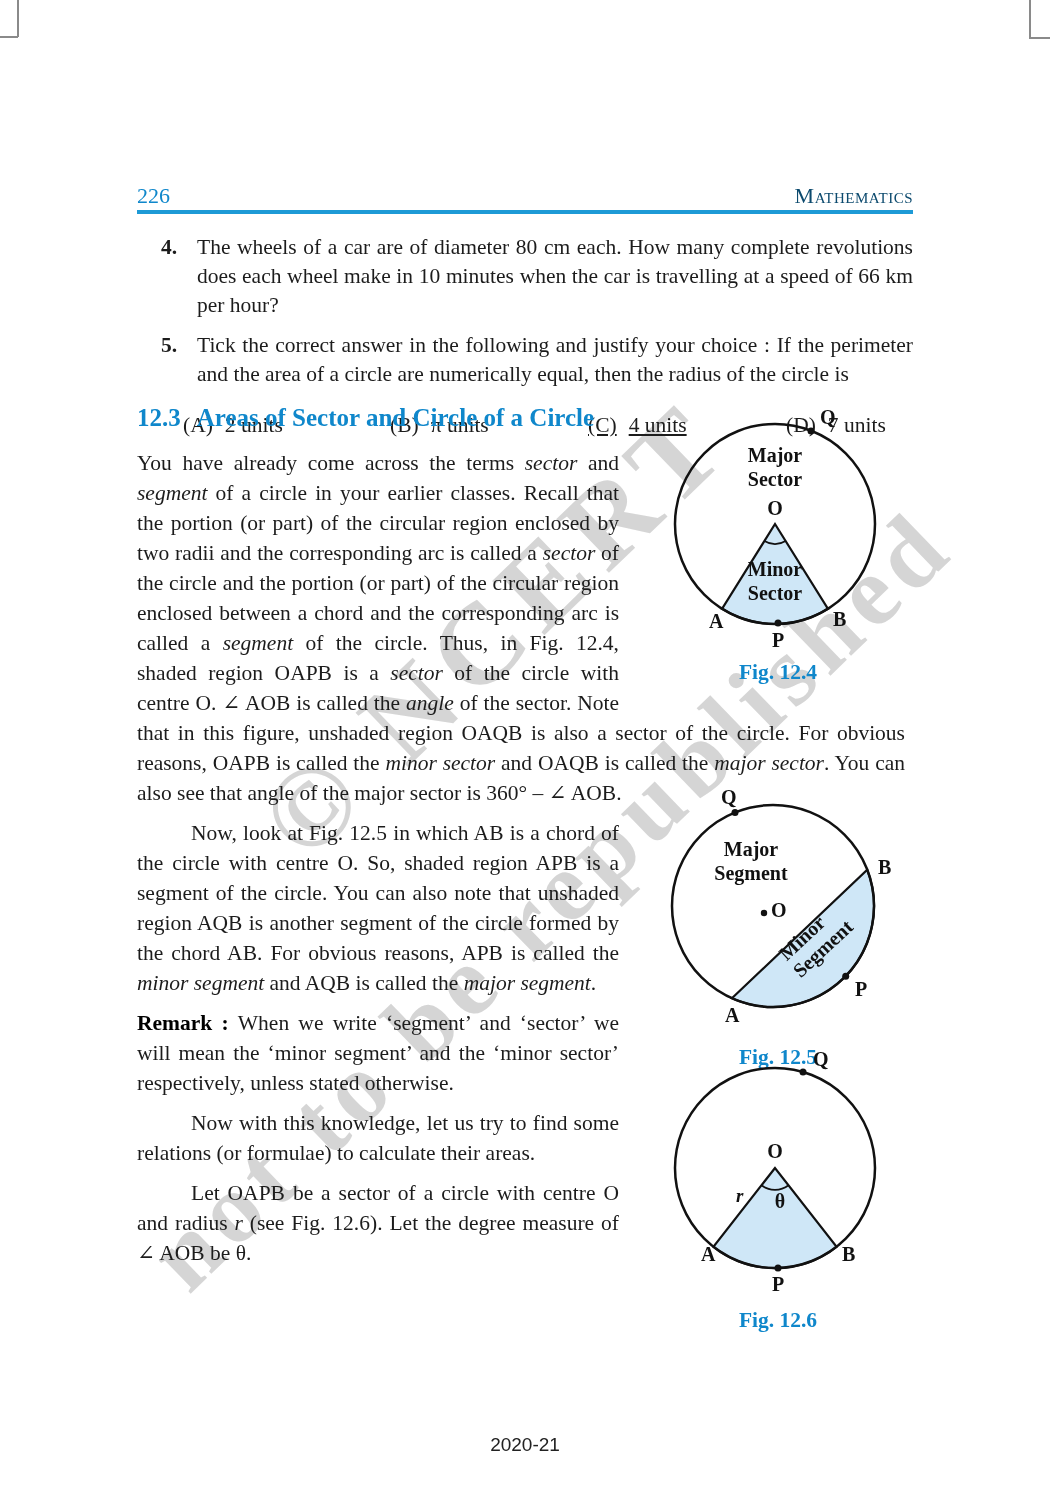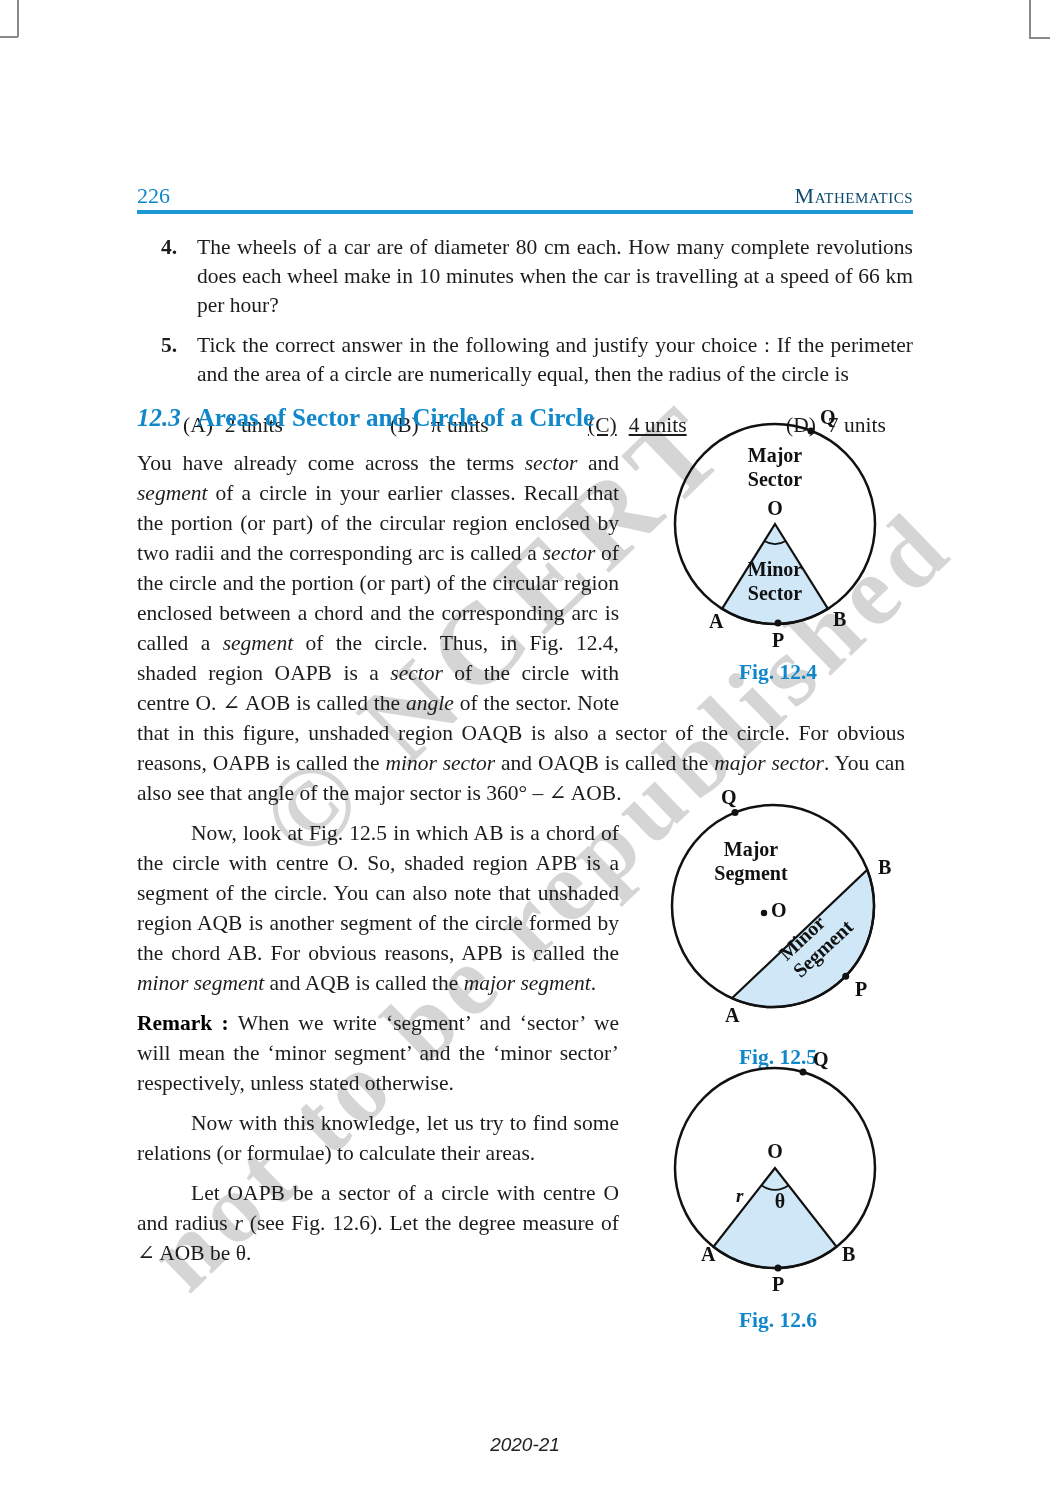--- a/index.html
+++ b/index.html
@@ -34,39 +34,39 @@
   .q-item{position:relative;padding-left:60px;font-size:21.5px;line-height:29px;
     text-align:justify;margin-bottom:11px;}
   .q-num{position:absolute;left:24px;top:0;font-weight:bold;}
   .opts{position:relative;height:32px;margin-top:24px;}
   .opt{position:absolute;top:0;font-size:21.5px;}
   .opt .olabel{margin-right:12px;}
   .opt-a{left:46px;} .opt-b{left:253px;} .opt-c{left:451px;text-decoration:underline;} .opt-d{left:649px;}
   
   .content{position:absolute;left:137px;top:402px;width:776px;z-index:2;}
   h2.sect{font-size:25px;line-height:32px;color:#0f87cb;font-weight:bold;margin:0 0 14px 0;}
-  h2.sect .sect-num{margin-right:16px;font-style:italic;}
+  h2.sect .sect-num{margin-right:16px;}
   .content p{font-size:21.5px;line-height:30px;text-align:justify;margin:0 8px 10px 0;}
   .indent{text-indent:54px;}
   .it{font-style:italic;}
   .accent{color:#000000;font-weight:bold;}
   .sup{vertical-align:super;font-size:0.7em;line-height:0;}
   
   figure.fig{float:right;width:270px;margin:0 0 8px 24px;padding:0;}
   figure.f124{margin-top:-46px;}
   figure.f125{margin-top:-34px;}
   figure.f126{margin-top:-58px;}
   .figcap{width:270px;text-align:center;color:#0f87cb;font-weight:bold;
     font-size:21.5px;margin-top:2px;}
   svg text{font-family:"Liberation Serif","DejaVu Serif",serif;font-weight:bold;
     font-size:20px;fill:#111;}
   svg text.rlab{font-style:italic;font-weight:bold;font-size:19px;}
   
   .footer{position:absolute;left:0;right:0;top:1434px;text-align:center;
-    font-family:"Liberation Sans","DejaVu Sans",sans-serif;font-size:19px;color:#222;z-index:2;font-style:italic;}
+    font-family:"Liberation Sans","DejaVu Sans",sans-serif;font-size:19px;color:#222;z-index:2;}
 </style>
 </head>
 <body>
 
 <div class="page">
 
   <div class="crop tl-v"></div>
   <div class="crop tl-h"></div>
   <div class="crop tr-v"></div>
   <div class="crop tr-h"></div>

